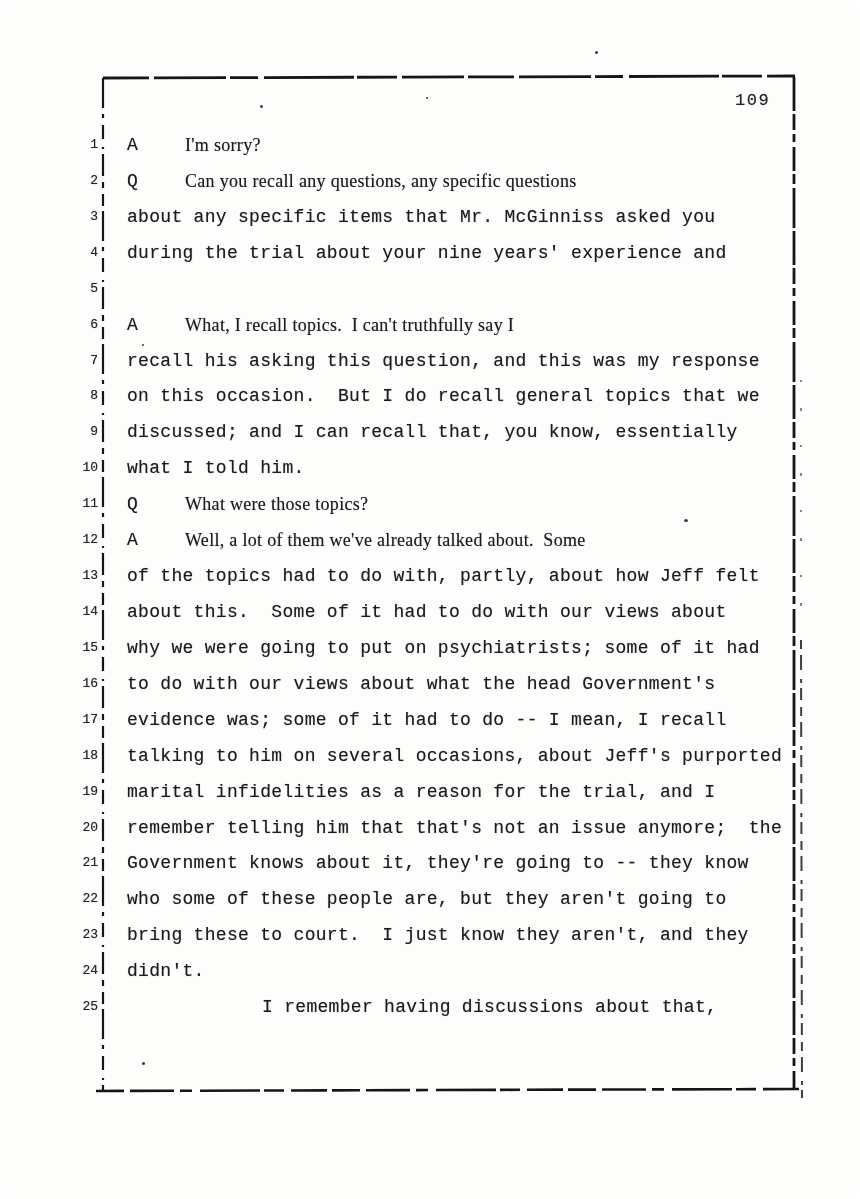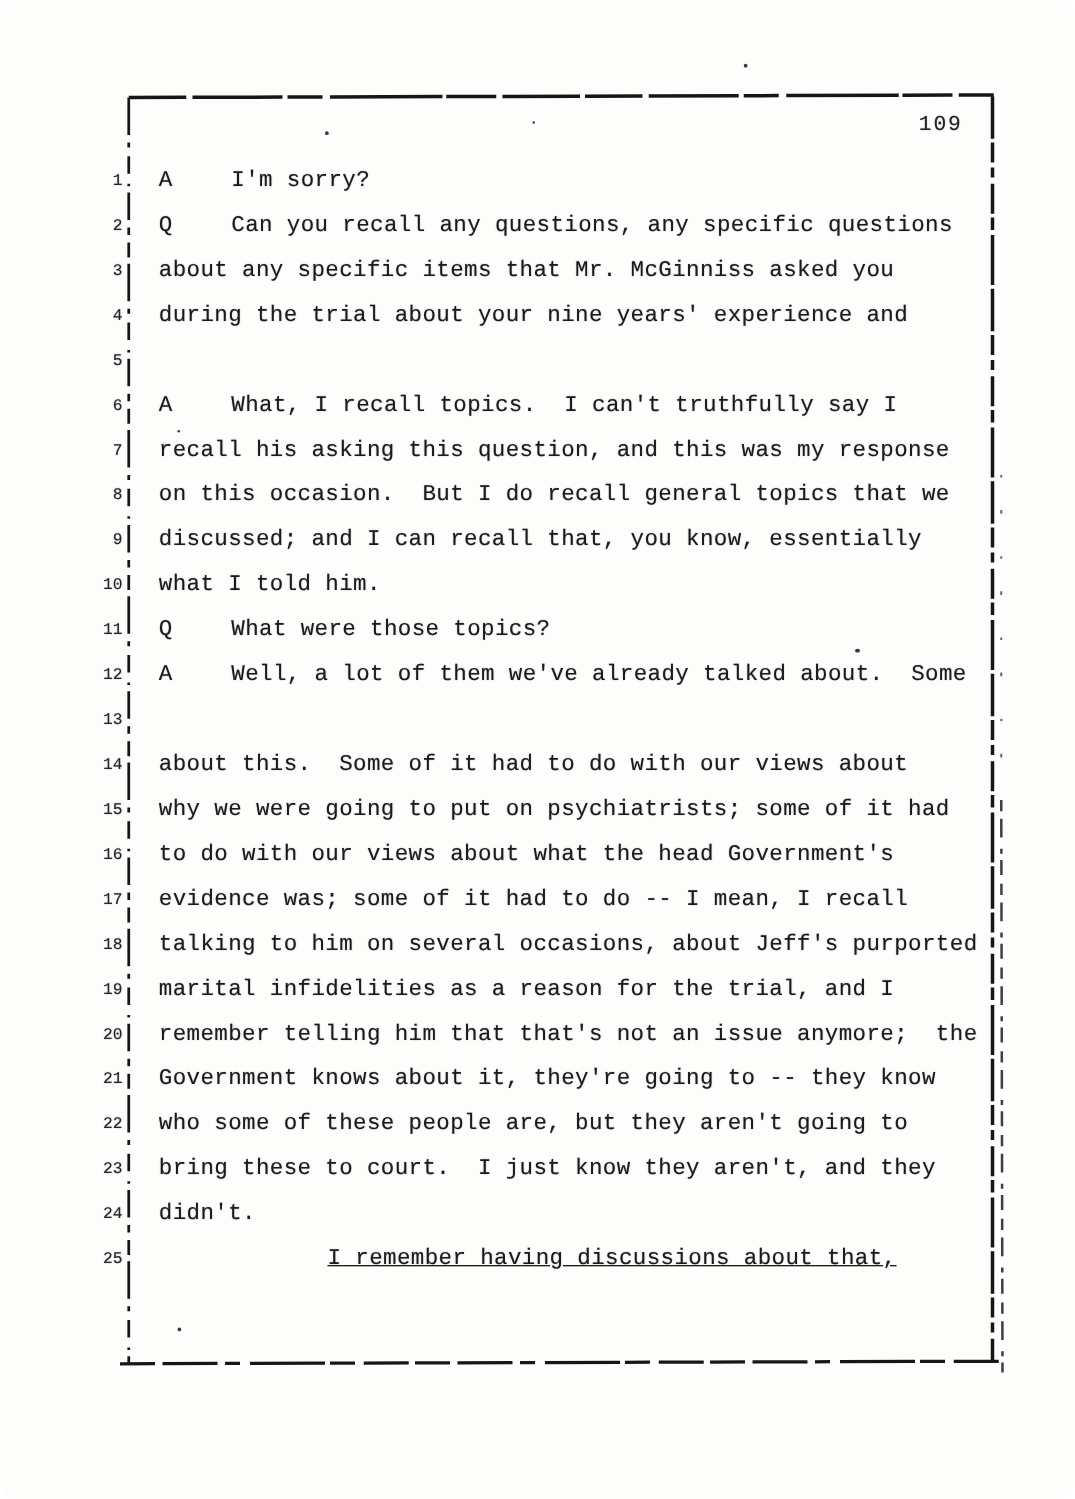--- a/index.html
+++ b/index.html
@@ -64,23 +64,23 @@
   }
   .text {
     position: absolute;
     top: 0;
     font-size: 18px;
     line-height: 36px;
     letter-spacing: 0.3px;
     white-space: pre;
     text-shadow: 0 0 1px rgba(25,25,25,0.45);
   }
-  .text.with-speaker   { left: 107px; }
+  .text.with-speaker   { left: 107px; font-family: Liberation Serif, serif; }
   .text.continuation   { left: 49px;  }
-  .text.indented       { left: 184px; text-decoration: underline; }
+  .text.indented       { left: 184px; }
   .speck {
     position: absolute;
     background: #3a3a3a;
     border-radius: 50%;
   }
 </style>
 </head>
 <body>
 
 <div class="page">
@@ -149,20 +149,21 @@
         <span class="speaker">Q</span>
         <span class="text with-speaker">What were those topics?</span>
       </div>
       <div class="row">
         <span class="num">12</span>
         <span class="speaker">A</span>
         <span class="text with-speaker">Well, a lot of them we've already talked about.  Some</span>
       </div>
       <div class="row">
         <span class="num">13</span>
+        <span class="text continuation">of the topics had to do with, partly, about how Jeff felt</span>
       </div>
       <div class="row">
         <span class="num">14</span>
         <span class="text continuation">about this.  Some of it had to do with our views about</span>
       </div>
       <div class="row">
         <span class="num">15</span>
         <span class="text continuation">why we were going to put on psychiatrists; some of it had</span>
       </div>
       <div class="row">

